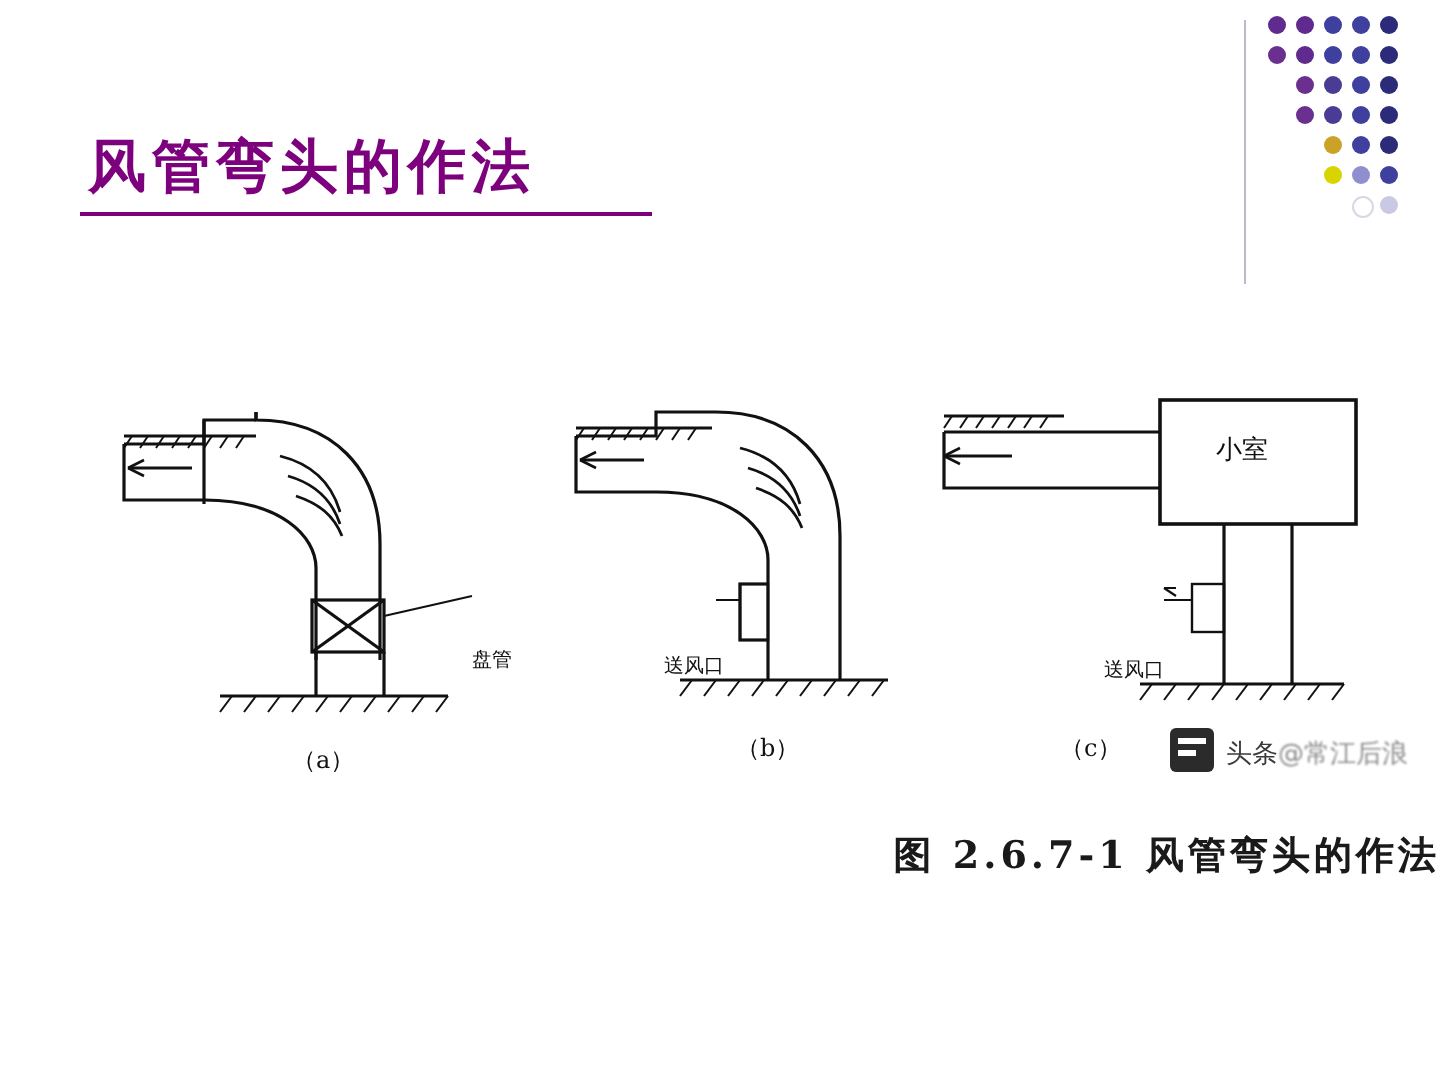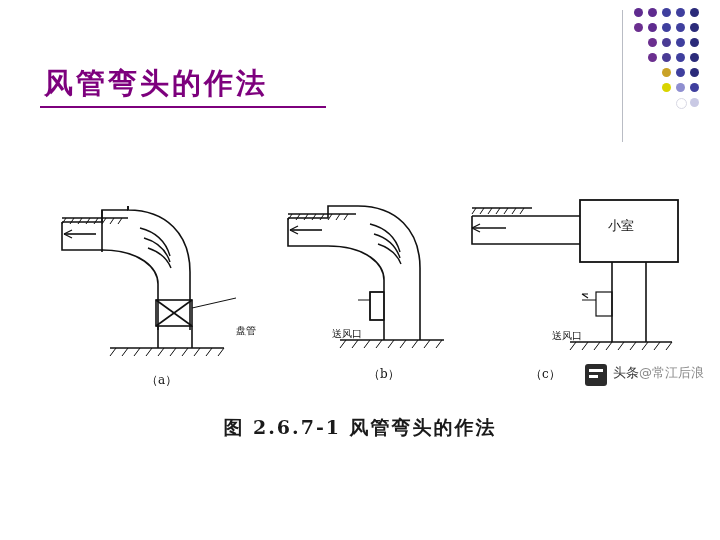--- a/index.html
+++ b/index.html
@@ -68,21 +68,21 @@
     left: 40px;
     top: 180px;
     width: 640px;
     height: 280px;
   }
   .fig-caption {
     position: absolute;
     left: 0;
     top: 415px;
     width: 720px;
-    text-align: center;
+    text-align: right;
     font-size: 19px;
     color: #1a1a1a;
     letter-spacing: 2px;
     font-family: "DejaVu Serif", "Liberation Serif", serif;
     font-weight: bold;
   }
   .panel-label {
     position: absolute;
     font-size: 12px;
     color: #111;
@@ -94,21 +94,21 @@
     color: #111;
     font-family: "DejaVu Sans", "Liberation Sans", sans-serif;
     line-height: 12px;
   }
   
   .footer {
     position: absolute;
     right: 16px;
     bottom: 10px;
     display: flex;
-    align-items: flex-start;
+    align-items: flex-end;
     gap: 6px;
   }
   .footer-logo {
     width: 22px;
     height: 22px;
     background: #2b2b2b;
     border-radius: 3px;
     position: relative;
   }
   .footer-logo::before {

